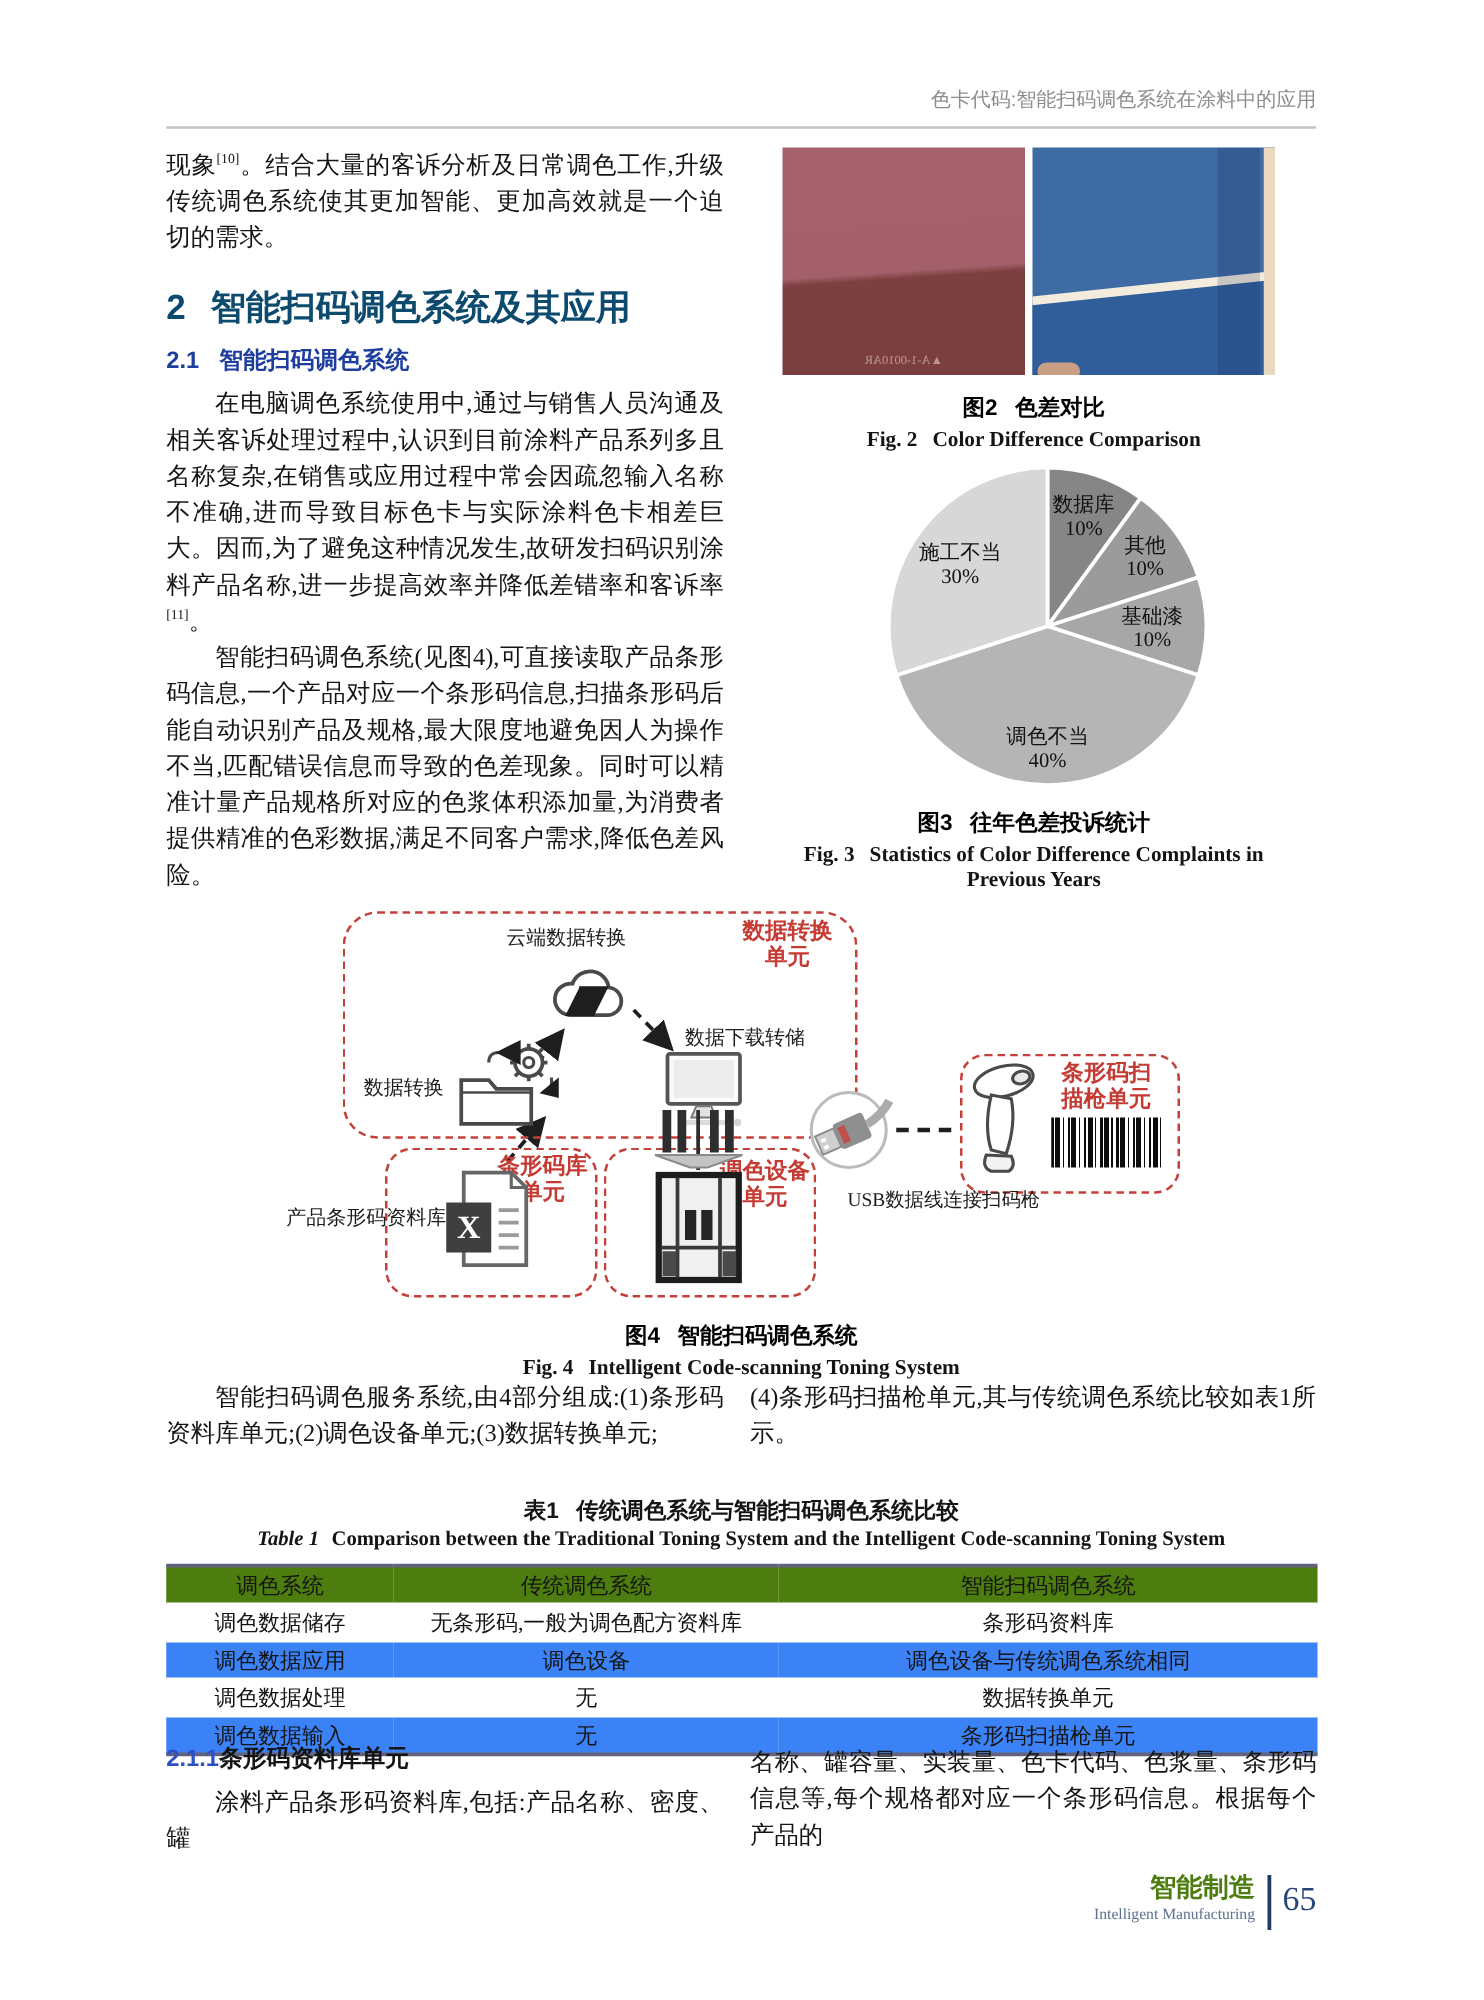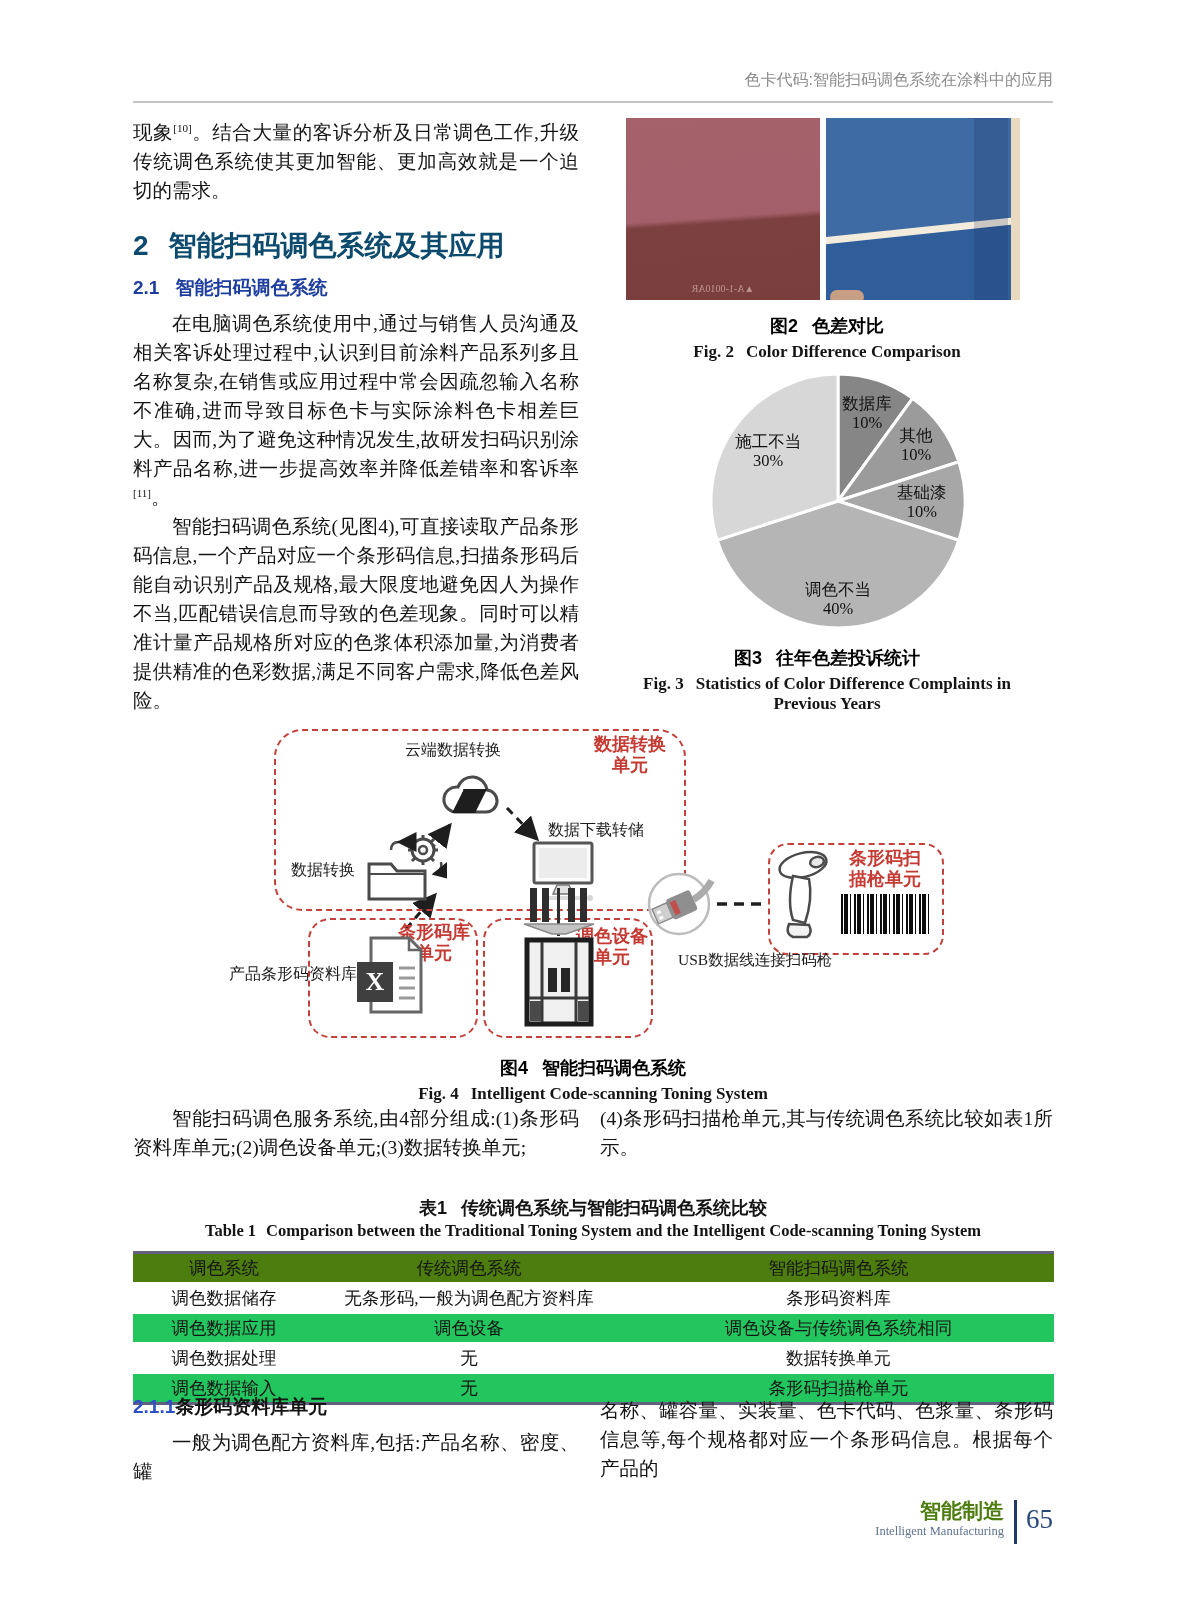--- a/index.html
+++ b/index.html
@@ -59,26 +59,26 @@
     background:repeating-linear-gradient(90deg,#0c0c0c 0 2px,#fff 2px 3px,#0c0c0c 3px 7px,#fff 7px 9px,#0c0c0c 9px 10px,#fff 10px 13px);}
   .fig4caps{left:133px;top:1040px;width:920px;text-align:center;}
   
   .comp-left{left:133px;top:1104px;width:446px;}
   .comp-right{left:600px;top:1104px;width:453px;}
   
   .tbl-title-cn{left:133px;top:1196px;width:920px;text-align:center;
     font-family:"Liberation Sans","DejaVu Sans",sans-serif;font-weight:bold;font-size:18px;}
   .tbl-title-cn .lbl{margin-right:14px;}
   .tbl-title-en{left:133px;top:1221px;width:920px;text-align:center;font-weight:bold;font-size:16.5px;}
-  .tbl-title-en .lbl{margin-right:10px;}
+  .tbl-title-en .lbl{margin-right:10px;font-style:italic;}
   table.cmp{left:133px;top:1251px;width:921px;border-collapse:collapse;position:absolute;
     font-size:17.5px;}
   table.cmp td,table.cmp th{height:28px;text-align:center;font-weight:normal;padding:0 4px;}
   table.cmp tr.head{background:#4d7c0f;border-top:3px solid #62627e;}
-  table.cmp tr.stripe{background:#22c55e;}
+  table.cmp tr.stripe{background:#3b82f6;}
   table.cmp tr{border-bottom:2px solid #ffffff;}
   table.cmp tr.last{border-bottom:3px solid #62627e;}
   
   .sec211-head{left:133px;top:1394px;font-family:"Liberation Sans","DejaVu Sans",sans-serif;
     font-weight:bold;font-size:19px;}
   .sec211-head .num{color:#2b50c8;}
   .sec211-left{left:133px;top:1428px;width:446px;}
   .sec211-right{left:600px;top:1396px;width:453px;}
   
   .footer{right:134px;top:1500px;display:flex;align-items:flex-start;}
@@ -298,21 +298,21 @@
       <tr class="stripe last">
         <td>调色数据输入</td>
         <td>无</td>
         <td>条形码扫描枪单元</td>
       </tr>
     </tbody>
 </table>
 
 <div class="abs sec211-head"><span class="num">2.1.1</span><span>条形码资料库单元</span></div>
 <div class="abs sec211-left">
-  <p class="body indent">一般为调色配方资料库,包括:产品名称、密度、罐</p>
+  <p class="body indent">涂料产品条形码资料库,包括:产品名称、密度、罐</p>
 </div>
 <div class="abs sec211-right">
   <p class="body">名称、罐容量、实装量、色卡代码、色浆量、条形码信息等,每个规格都对应一个条形码信息。根据每个产品的</p>
 </div>
 
 <div class="abs footer">
   <div class="cnen">
     <div class="cn">智能制造</div>
     <div class="en">Intelligent Manufacturing</div>
   </div>

